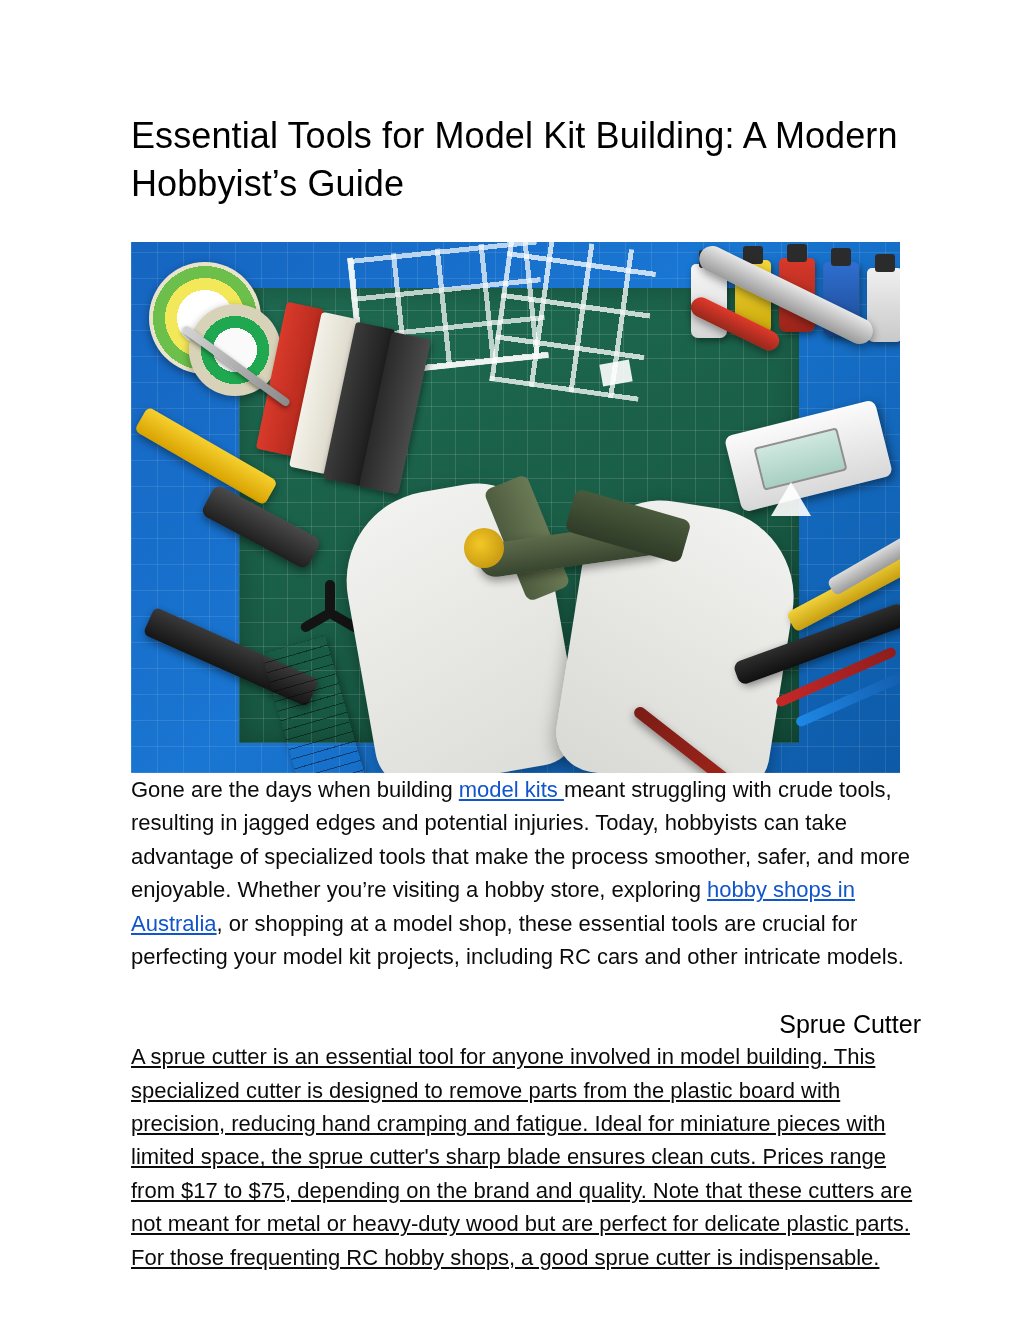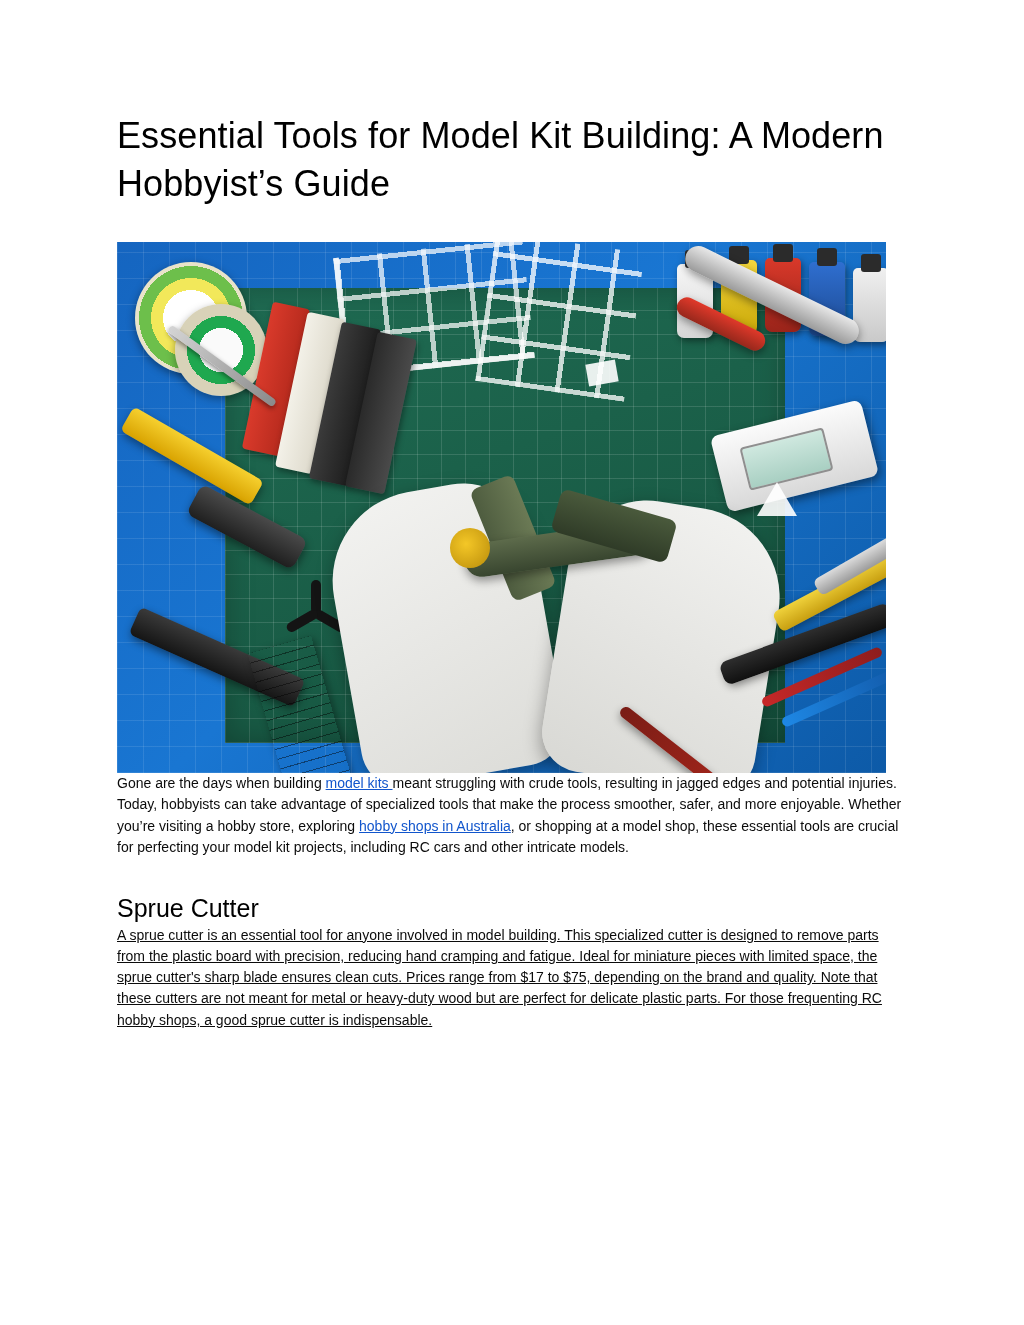--- a/index.html
+++ b/index.html
@@ -16,21 +16,21 @@
   }
   .page {
     position: relative;
     width: 1024px;
     height: 1325px;
     background: #ffffff;
     overflow: hidden;
   }
   .content {
     position: absolute;
-    left: 117px;
+    left: 131px;
     top: 112px;
     width: 790px;
   }
   h1.doc-title {
     font-family: "Liberation Sans", sans-serif;
     font-size: 36px;
     line-height: 1.32;
     font-weight: 400;
     color: #000000;
     margin: 0 0 0 0;
@@ -119,32 +119,33 @@
   .rod-a { left: 640px; top: 430px; width: 130px; height: 10px; background: linear-gradient(90deg,#c62828,#8e1d1d); transform: rotate(-24deg); border-radius: 5px;}
   .rod-b { left: 660px; top: 450px; width: 130px; height: 10px; background: linear-gradient(90deg,#1e88e5,#1259a8); transform: rotate(-24deg); border-radius: 5px;}
   .tool-black { left: 600px; top: 390px; width: 180px; height: 24px; background: linear-gradient(180deg,#2e2e2e,#101010); border-radius: 8px; transform: rotate(-20deg); box-shadow: 2px 3px 8px rgba(0,0,0,.45);}
   .prop { left: 160px; top: 332px; width: 78px; height: 78px; }
   .prop span { position:absolute; left: 34px; top: 6px; width: 10px; height: 34px; background:#141414; border-radius: 5px; transform-origin: 5px 33px;}
   .prop span:nth-child(2){ transform: rotate(120deg);}
   .prop span:nth-child(3){ transform: rotate(240deg);}
   .small-part { background: rgba(255,255,255,.9); }
 
   p.body-text {
-    font-size: 14px;
+    font-size: 22px;
     line-height: 1.52;
     margin: 0;
     color: #0b0b0b;
   }
   .after-hero { margin-top: 29px; }
   h2.section-title {
     font-size: 25px;
     font-weight: 400;
     line-height: 1.3;
     margin: 34px 0 0 0;
     color: #000000;
+    text-align: right;
   }
   .after-h2 { margin-top: 23px; text-decoration: underline; }
   a.doc-link {
     color: #1155cc;
     text-decoration: underline;
   }
 </style>
 </head>
 <body>
 

